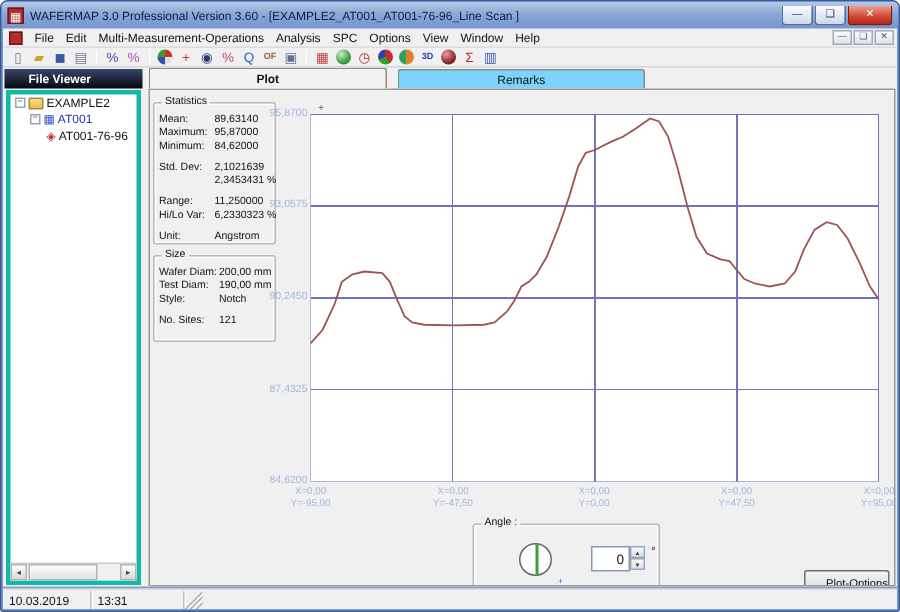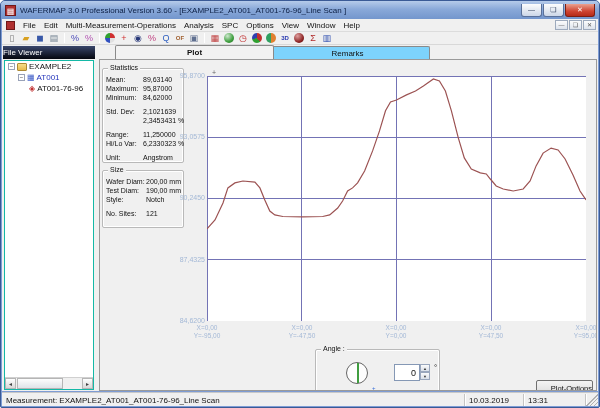--- a/index.html
+++ b/index.html
@@ -24,36 +24,36 @@
   
   .toolbar { position:absolute; left:1px; top:31px; right:1px; height:13px; background:#f0f0f0; display:flex; align-items:center; padding:0 3px; border-bottom:1px solid #d8d8d8; }
   .tb-icon { width:14px; height:12px; display:flex; align-items:center; justify-content:center; font-size:9px; }
   .tb-sep { width:1px; height:10px; background:#c8c8c8; border-right:1px solid #fff; margin:0 3px; }
 
   
   .client { position:absolute; left:1px; top:44px; right:1px; bottom:16px; background:#f0f0f0; }
 
   
   .fileviewer { position:absolute; left:1px; top:1px; width:92px; bottom:0; }
-  .fv-header { height:13px; background:linear-gradient(180deg,#39466b,#05070f); color:#fff; font-weight:normal; padding:2px 0; }
-  .tree-box { position:absolute; left:1px; right:1px; top:14px; bottom:1px; background:#fff; border:1px solid #14b8a6; overflow:hidden; }
+  .fv-header { height:13px; background:linear-gradient(180deg,#39466b,#05070f); color:#fff; font-weight:bold; padding:2px 16px; }
+  .tree-box { position:absolute; left:1px; right:1px; top:14px; bottom:1px; background:#fff; border:3px solid #14b8a6; overflow:hidden; }
   .tree-row { display:flex; align-items:center; height:11px; white-space:nowrap; }
   .expander { width:7px; height:7px; border:1px solid #99a2b8; background:#fff; font-size:6px; line-height:5px; text-align:center; color:#333; margin:0 2px; flex:none; }
   .tree-icon { font-size:8px; margin-right:2px; flex:none; }
   .icon-folder { width:10px; height:8px; background:linear-gradient(#f8dd8a,#e9bc4e); border:1px solid #ad8a34; border-radius:1px; margin-right:2px; flex:none; }
   .hscroll { position:absolute; left:0; right:0; bottom:0; height:12px; background:#f0f0f0; border-top:1px solid #d0d0d0; display:flex; }
   .sc-btn { width:11px; height:11px; border:1px solid #b5b5b5; background:linear-gradient(#fefefe,#d8d8d8); font-size:5px; line-height:10px; text-align:center; color:#444; }
   .sc-thumb { width:46px; height:11px; border:1px solid #b5b5b5; background:linear-gradient(#fdfdfd,#dfe3e8); margin-left:1px; }
 
   
   .mainpanel { position:absolute; left:97px; top:0; width:498px; bottom:0; }
   .tabbar { position:absolute; left:0; top:0; right:0; height:14px; }
   .tab { position:absolute; top:1px; height:13px; background:#7dd3fc; border:1px solid #8a8a8a; border-bottom:none; border-radius:2px 2px 0 0; text-align:center; padding-top:2px; }
   .tab.active { top:0; height:14px; background:#f2f2f2; font-weight:bold; z-index:2; }
-  .tab-plot { left:16px; width:159px; }
+  .tab-plot { left:0; width:159px; }
   .tab-remarks { left:166px; width:165px; }
   .content { position:absolute; left:0; top:14px; right:0; bottom:0; background:#f0f0f0; border:1px solid #9a9a9a; overflow:hidden; }
 
   
   .groupbox { position:absolute; border:1px solid #b9b9b9; border-radius:2px; box-shadow:inset 0 0 0 1px #ffffff; }
   .gb-legend { position:absolute; top:-5px; left:5px; background:#f0f0f0; padding:0 2px; font-size:7px; }
   .grow { display:flex; padding:0 3px; font-size:7px; line-height:9px; white-space:nowrap; }
   .grow .lbl { width:37px; flex:none; }
   .gap { height:5px; }
 
@@ -353,19 +353,18 @@
           <span class="deg">°</span>
         </div>
 
         <div class="plot-options-btn">Plot-Options</div>
 
       </div>
     </div>
   </div>
 
   <div class="statusbar">
-    <div class="sb-panel sb-msg">Measurement: EXAMPLE2_AT001_AT001-76-96_Line Scan</div>
     <div class="sb-panel sb-date">10.03.2019</div>
     <div class="sb-panel sb-time">13:31</div>
     <div class="sb-grip"></div>
   </div>
 
 </div>
 
 </body></html>

